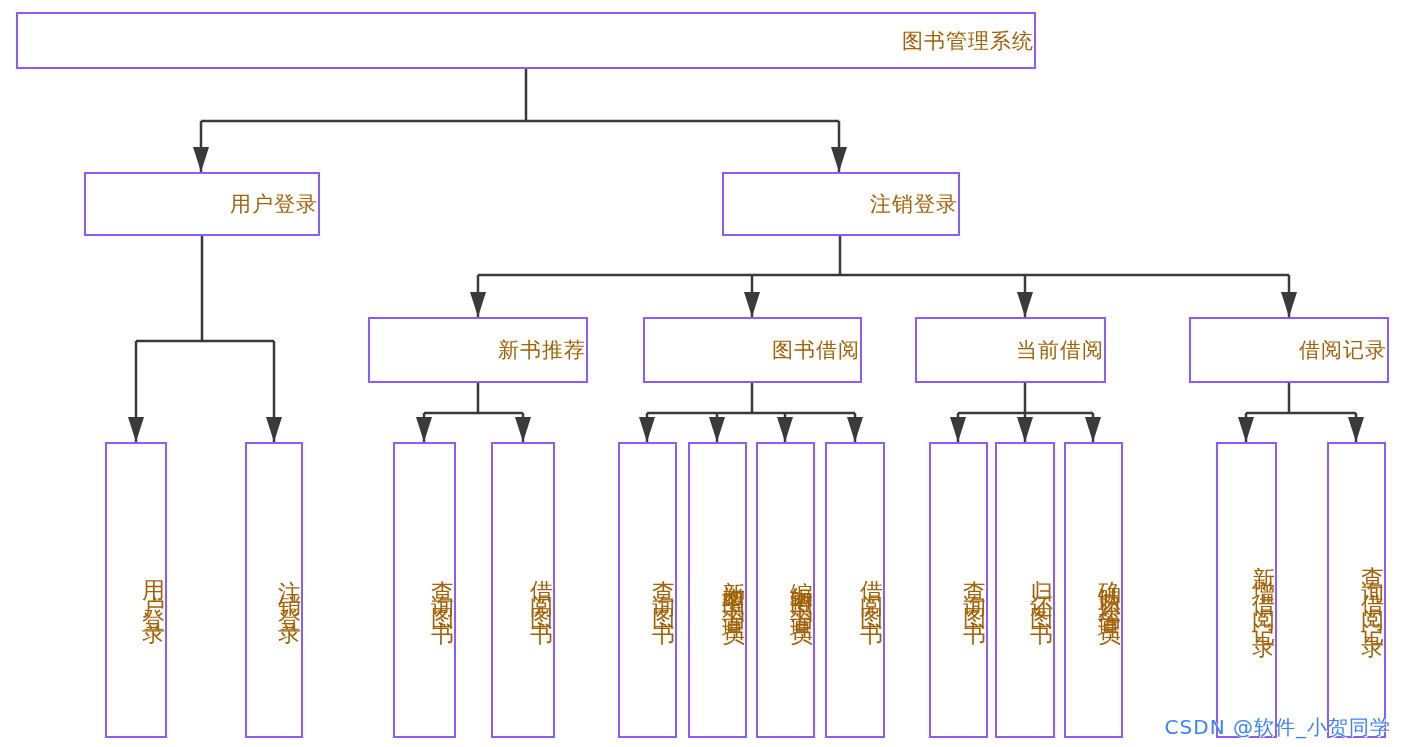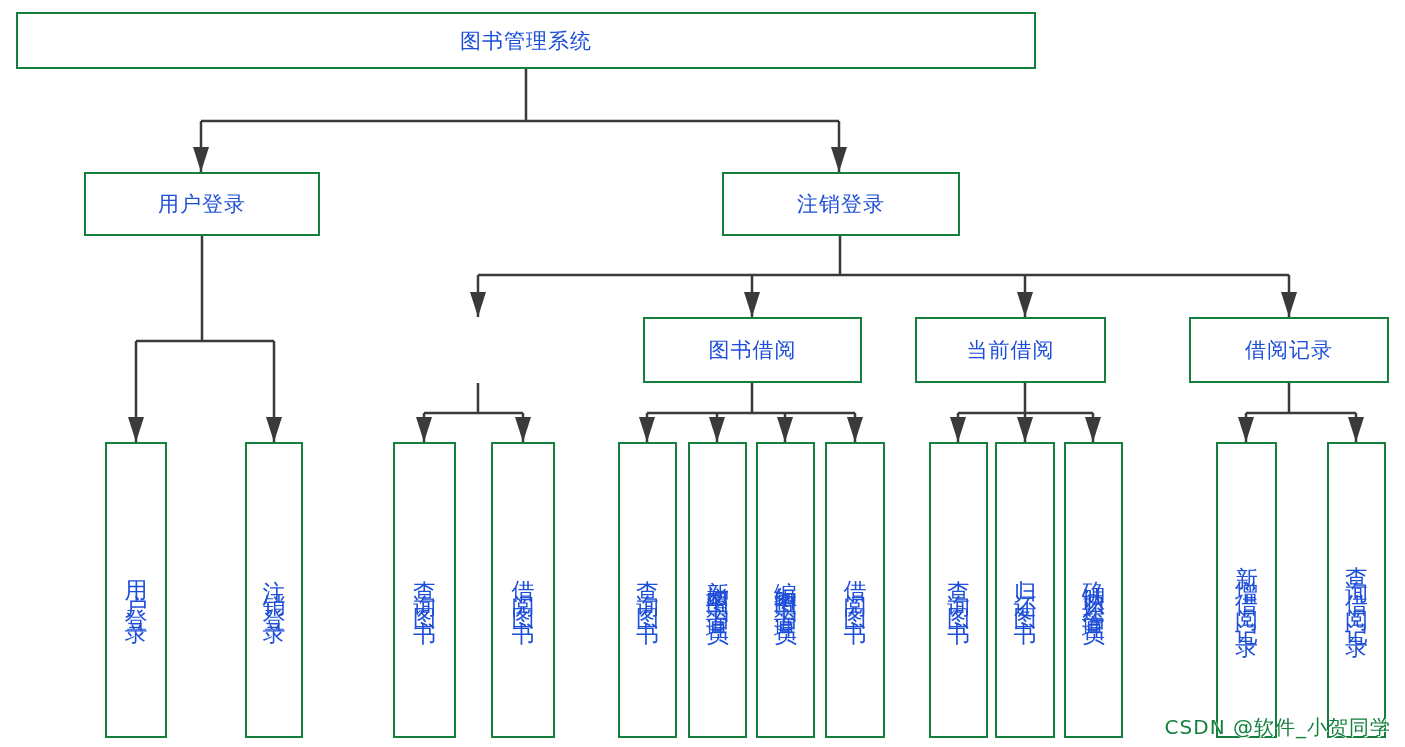--- a/index.html
+++ b/index.html
@@ -9,44 +9,44 @@
     background:#ffffff;
     font-family:"DejaVu Sans","Liberation Sans",sans-serif;
     overflow:hidden;
   }
   svg.wires{position:absolute;left:0;top:0;z-index:1;}
   .ln{fill:none;stroke:#3a3a3a;stroke-width:2.5;}
   .box{
     position:absolute;
     box-sizing:border-box;
     background:#ffffff;
-    border:2px solid #15803d;
-    display:flex;align-items:center;justify-content:center;
+    border:2px solid #8b5cf6;
+    display:flex;align-items:center;justify-content:flex-end;
     z-index:2;
-    color:#1d4ed8;
+    color:#a16207;
   }
   .box.h{font-size:21px;letter-spacing:1px;}
   .box.v{
     top:442px;height:296px;
     font-size:23px;
   }
   .box.v .lbl{
     writing-mode:vertical-rl;
     text-orientation:mixed;
     letter-spacing:14px;
     line-height:1;
     white-space:nowrap;
   }
   .box.v .lbl.long{letter-spacing:6px;}
   .watermark{
     position:absolute;
     right:14px;bottom:6px;
     z-index:3;
     font-size:20px;
-    color:#15803d;
+    color:#3b82f6;
     text-shadow:1px 1px 0 #ffffff;
     letter-spacing:1px;
   }
 </style>
 </head>
 <body>
 
 <div class="canvas">
 
   <svg class="wires" width="1405" height="747" viewBox="0 0 1405 747">
@@ -108,20 +108,23 @@
     <span class="lbl">图书管理系统</span>
   </div>
 
   <div class="box h" style="left:84px;top:172px;width:236px;height:64px">
     <span class="lbl">用户登录</span>
   </div>
   <div class="box h" style="left:722px;top:172px;width:238px;height:64px">
     <span class="lbl">注销登录</span>
   </div>
 
+  <div class="box h" style="left:368px;top:317px;width:220px;height:66px">
+    <span class="lbl">新书推荐</span>
+  </div>
   <div class="box h" style="left:643px;top:317px;width:219px;height:66px">
     <span class="lbl">图书借阅</span>
   </div>
   <div class="box h" style="left:915px;top:317px;width:191px;height:66px">
     <span class="lbl">当前借阅</span>
   </div>
   <div class="box h" style="left:1189px;top:317px;width:200px;height:66px">
     <span class="lbl">借阅记录</span>
   </div>
 

